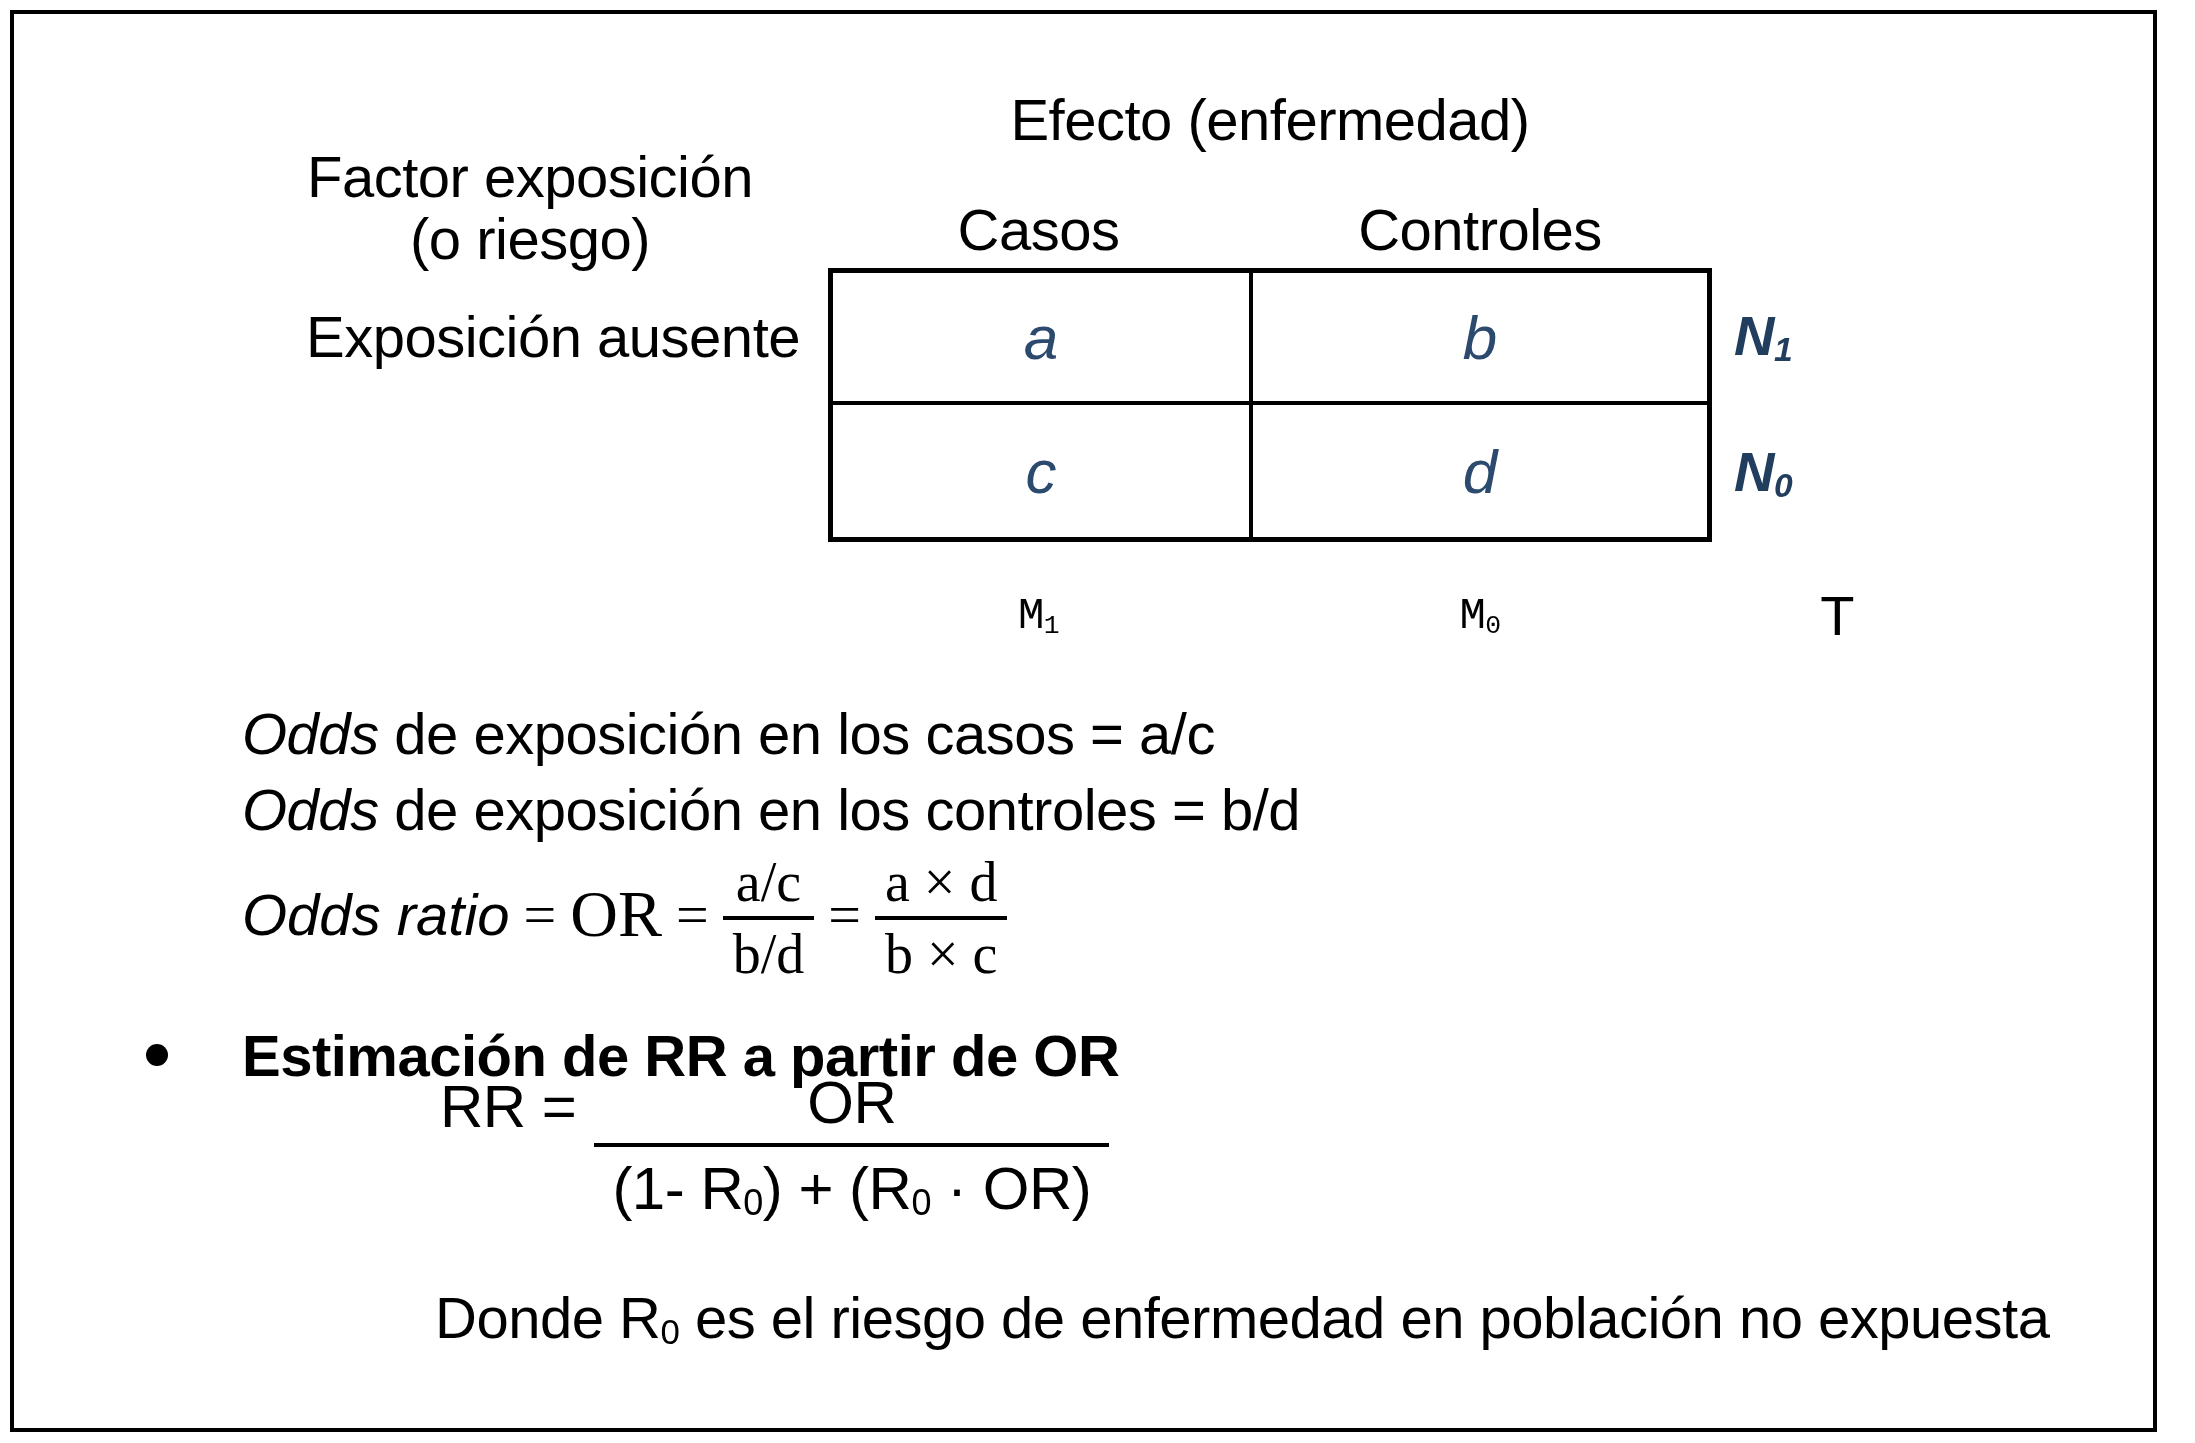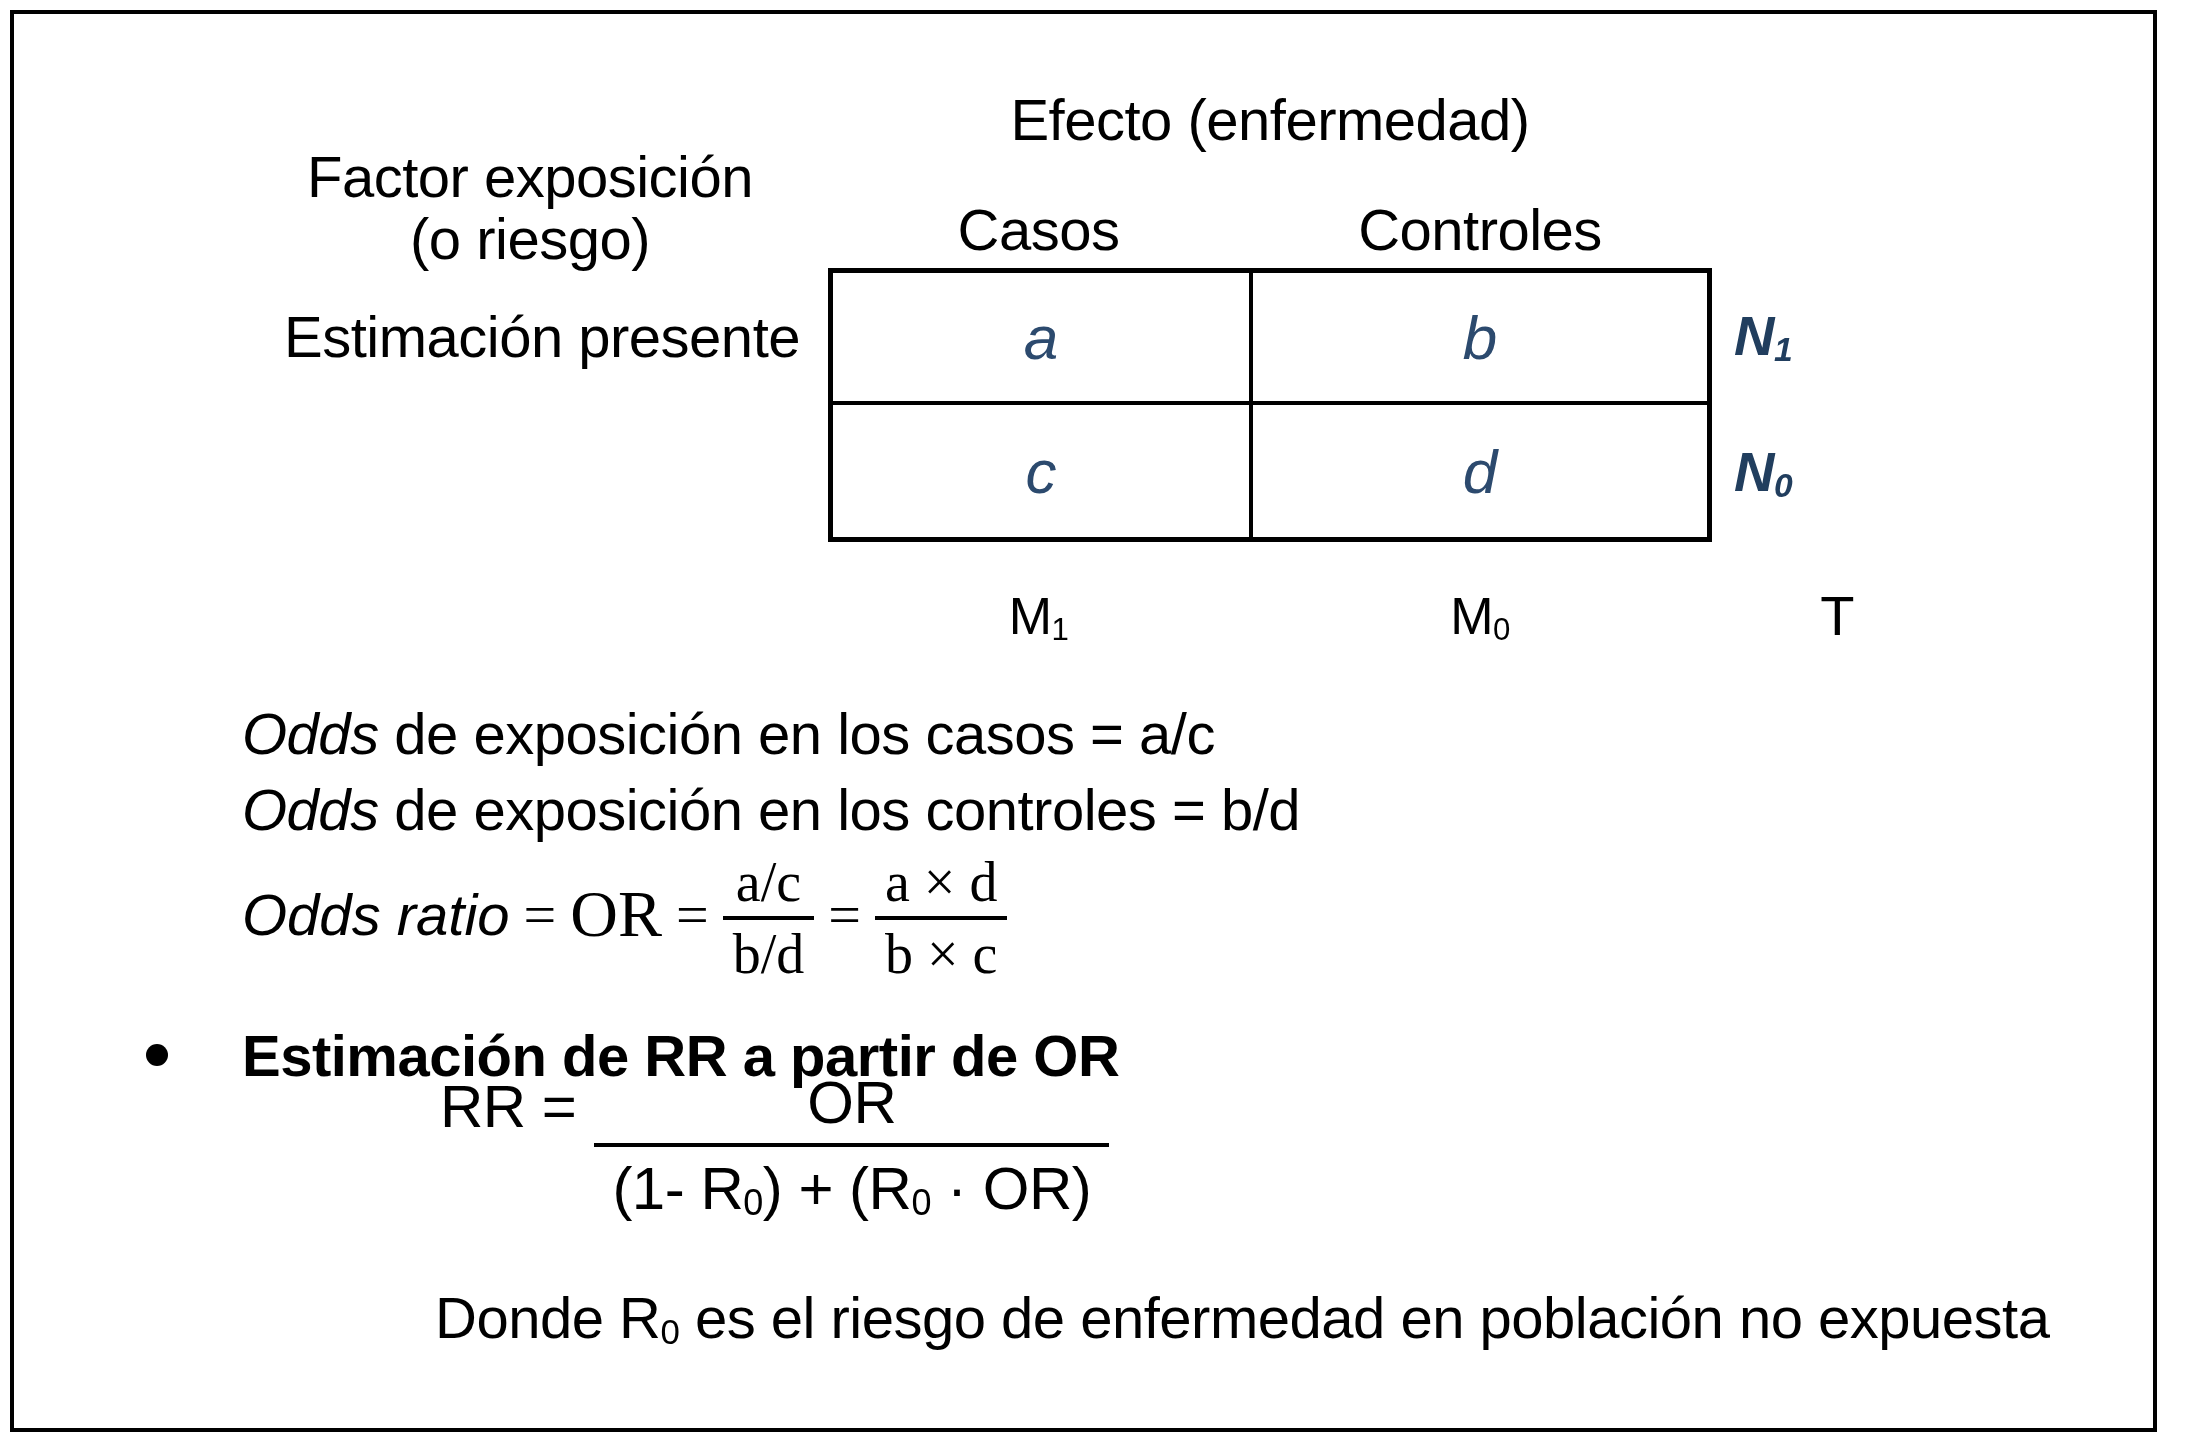--- a/index.html
+++ b/index.html
@@ -41,21 +41,21 @@
   .cell.bb { border-bottom:4px solid var(--ink); }
   .cell.bc { border-right:4px solid var(--ink); }
 
   #rowlabel1 { left:170px; top:307px; width:630px; text-align:right; }
   #rowlabel2 { left:170px; top:443px; width:630px; text-align:right; }
 
   .ntotal { font-weight:bold; font-style:italic; font-size:56px; color:var(--row-total,#213e5e); }
   #n1 { left:1734px; top:306px; }
   #n0 { left:1734px; top:442px; }
 
-  .mtotal { font-size:52px; }
+  .mtotal { font-size:44px;font-family:Liberation Mono, monospace; }
   #m1 { left:828px;  top:586px; width:421px; text-align:center; }
   #m0 { left:1253px; top:586px; width:454px; text-align:center; }
   #t-total { left:1712px; top:586px; width:250px; text-align:center; font-size:56px; }
 
   
   #odds1 { left:242px; top:704px; }
   #odds2 { left:242px; top:780px; }
 
   
   #orrow { position:absolute; left:242px; top:838px; height:152px; display:flex; align-items:center; gap:14px; }
@@ -95,21 +95,21 @@
   </div>
   <div class="t center" id="controles">Controles</div>
 
   <div id="tbl">
     <div class="cell ba">a</div>
     <div class="cell bb">b</div>
     <div class="cell bc">c</div>
     <div class="cell">d</div>
   </div>
 
-  <div class="t" id="rowlabel1">Estimación presente</div>
+  <div class="t" id="rowlabel1">Exposición ausente</div>
 
   <div class="t ntotal" id="n1"><span>N</span><sub>1</sub></div>
   <div class="t ntotal" id="n0"><span>N</span><sub>0</sub></div>
 
   <div class="t mtotal" id="m1"><span>M</span><sub>1</sub></div>
   <div class="t mtotal" id="m0"><span>M</span><sub>0</sub></div>
   <div class="t" id="t-total">T</div>
 
   <div class="t" id="odds2"><span class="it">Odds</span><span> de exposición en los controles = b/d</span></div>
   <div class="t" id="odds1"><span class="it">Odds</span><span> de exposición en los casos = a/c</span></div>

